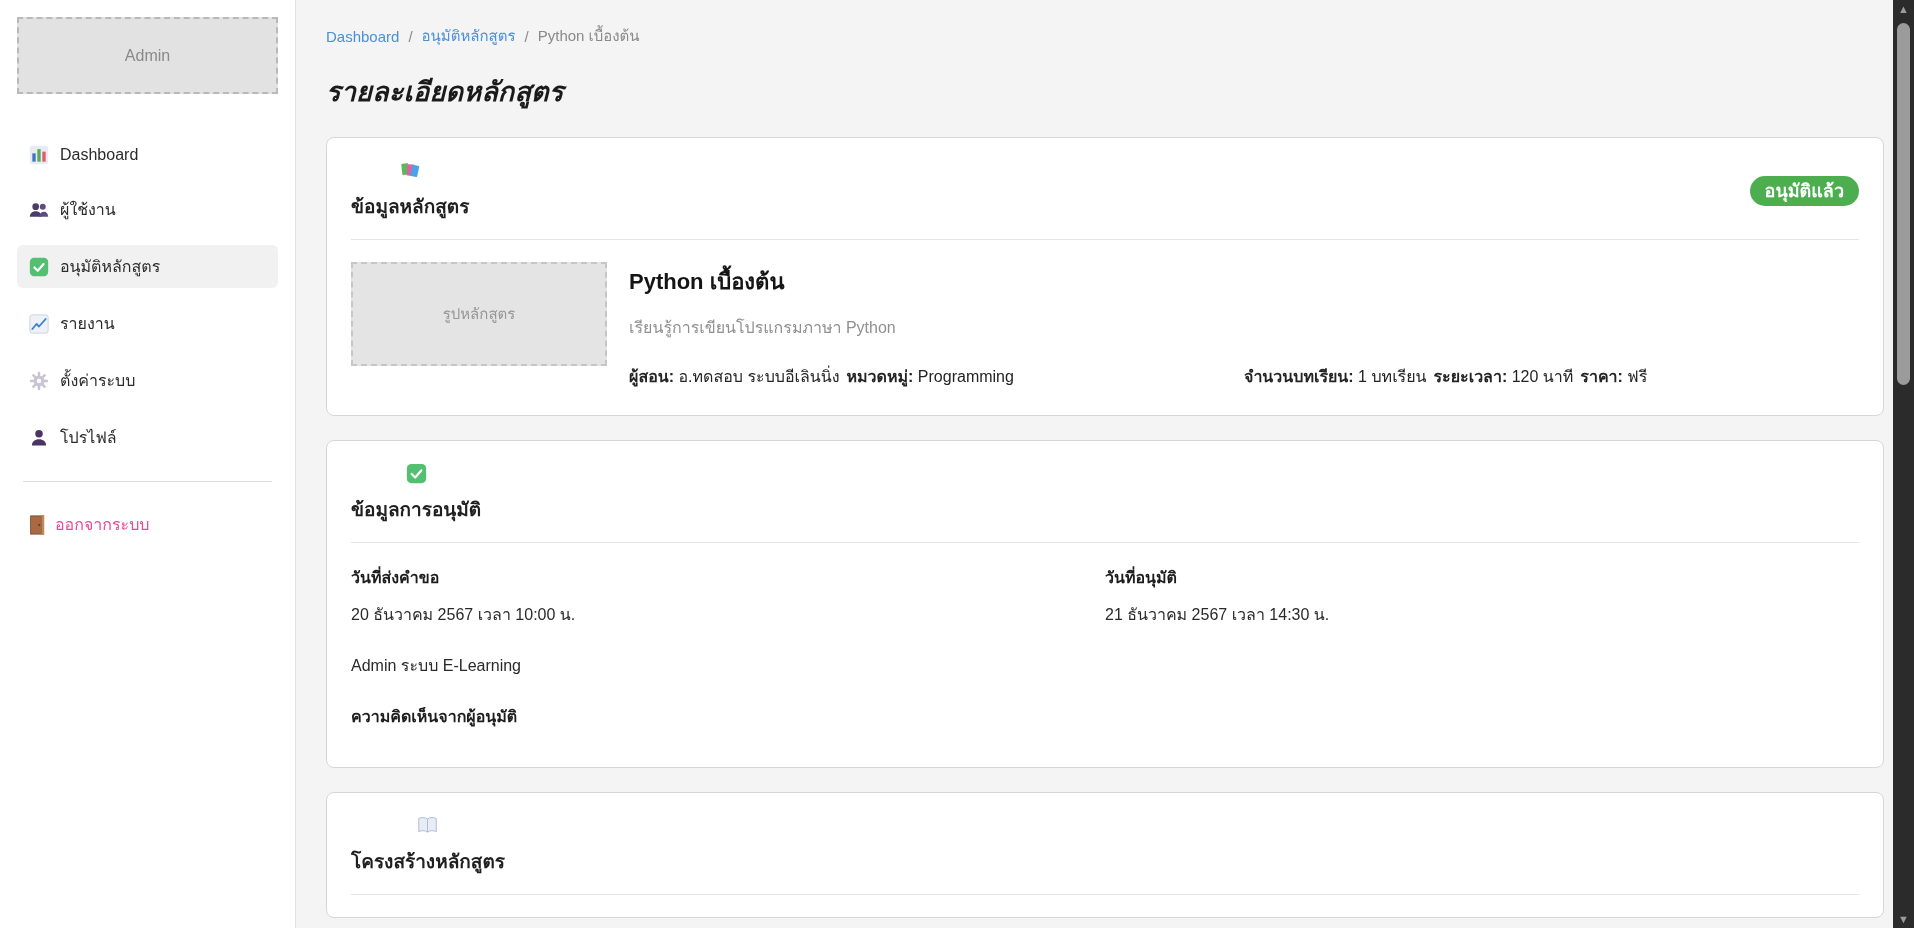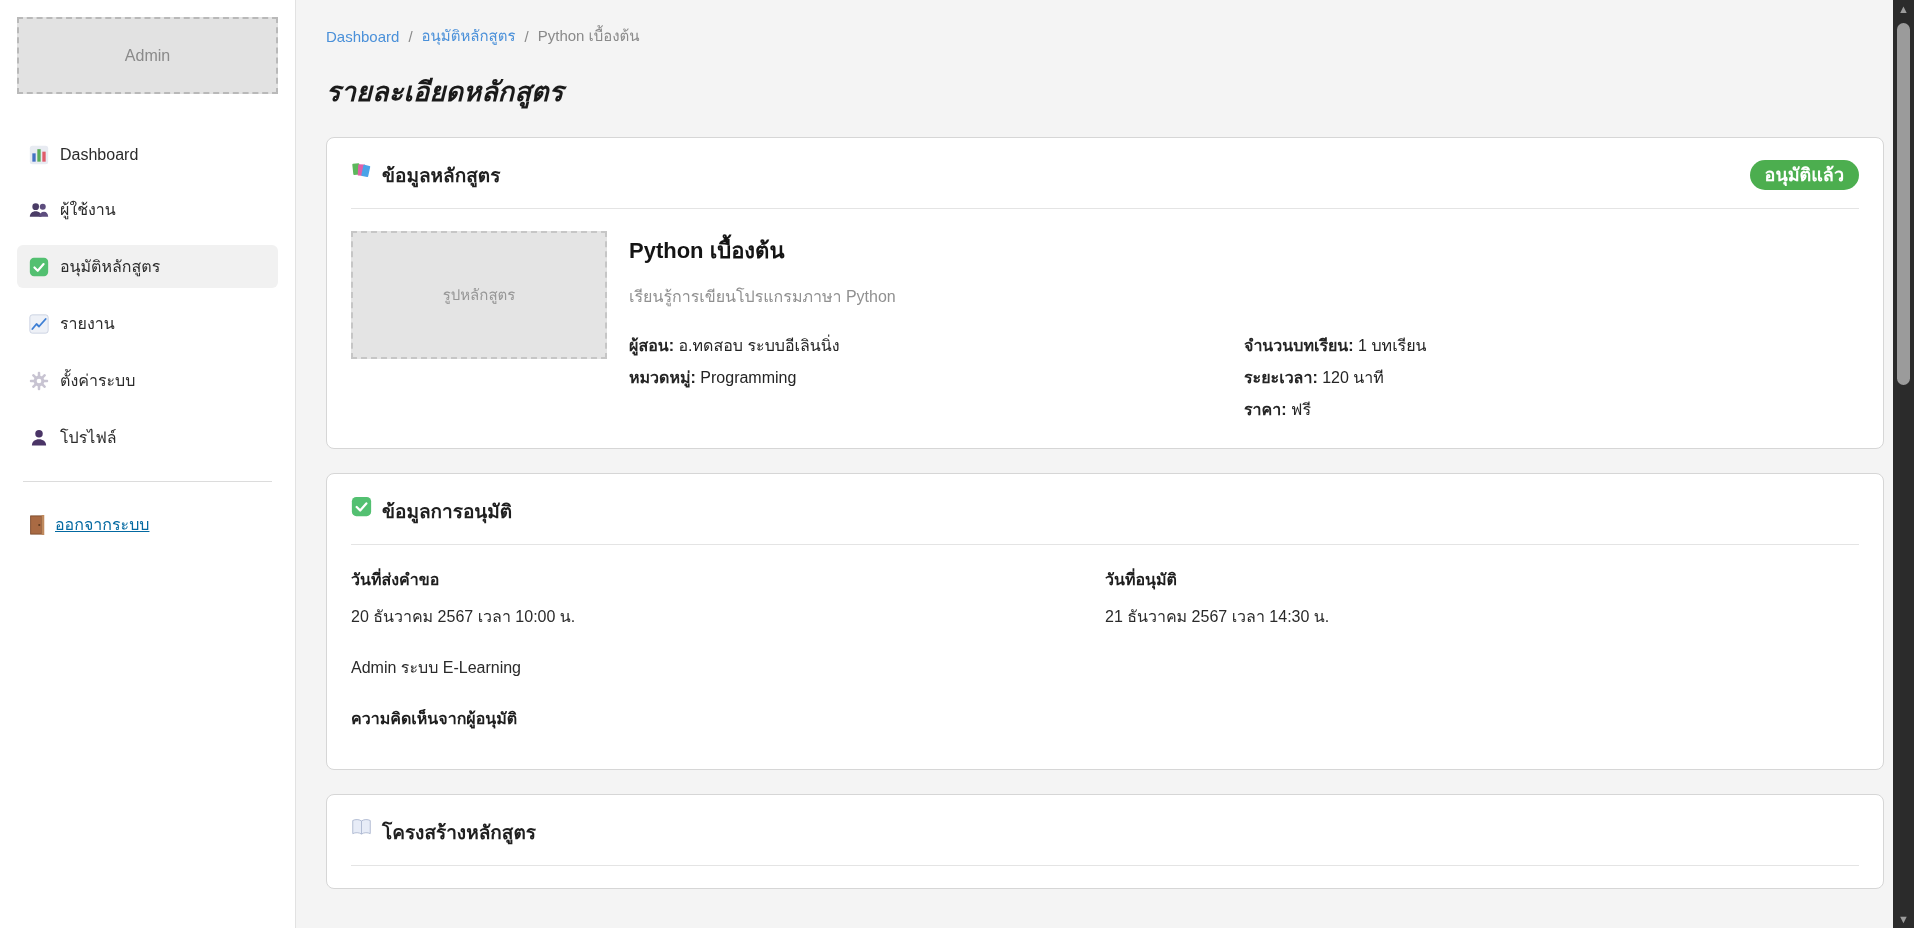--- a/index.html
+++ b/index.html
@@ -22,56 +22,56 @@
   .nav { margin-top:42px; display:flex; flex-direction:column; gap:14px; }
   .nav-item {
     display:flex; align-items:center; gap:11px; padding:9px 12px;
     font-size:16px; color:#2b2b2b; border-radius:6px; cursor:pointer;
   }
   .nav-item.active { background:#f1f1f1; }
   .nav-item .ico { width:20px; height:20px; flex:0 0 20px; }
   .side-divider { border:none; border-top:1px solid #dcdcdc; margin:22px 6px 26px 6px; }
   .logout {
     display:flex; align-items:center; gap:10px; padding:4px 12px;
-    color:#0369a1; font-size:16px; text-decoration:underline; cursor:pointer;
+    color:#ec4899; font-size:16px; cursor:pointer;
   }
 
   
   .main { flex:1; padding:24px 30px 0 30px; overflow:hidden; }
   .breadcrumb { font-size:15px; color:#8a8a8a; display:flex; gap:9px; align-items:center; }
   .breadcrumb a { color:#4a90d9; text-decoration:none; cursor:pointer; }
   .page-title { font-size:27px; font-weight:bold; color:#1a1a1a; margin-top:22px; letter-spacing:.2px;font-style:italic; }
 
   .card {
     background:#fff; border:1px solid #d6d6d6; border-radius:8px;
     margin-top:24px; padding:22px 24px 26px 24px;
   }
   .card-head { display:flex; align-items:center; justify-content:space-between; }
-  .card-head .left { display:flex; align-items:flex-start; gap:10px; }
+  .card-head .left { display:flex; align-items:center; gap:10px;flex-direction:column; }
   .card-title { font-size:19px; font-weight:bold; color:#1f1f1f; }
   .card-head .ico { width:21px; height:21px; }
   .card-divider { border:none; border-top:1px solid #e4e4e4; margin:18px 0 22px 0; }
 
   .badge {
     background:#4cae4f; color:#fff; font-size:18px; font-weight:bold;
     padding:6px 15px; border-radius:15px; line-height:1;
   }
 
   
   .course-body { display:flex; gap:22px; }
   .img-ph {
-    width:256px; min-width:256px; height:128px; background:#e4e4e4;
+    width:256px; min-width:256px; height:104px; background:#e4e4e4;
     border:2px dashed #c6c6c6; display:flex; align-items:center; justify-content:center;
     color:#979797; font-size:15px;
   }
   .course-info { flex:1; padding-top:2px; }
   .course-name { font-size:22px; font-weight:bold; color:#141414; }
   .course-desc { font-size:16px; color:#909090; margin-top:16px; }
   .detail-cols { display:flex; margin-top:24px; }
-  .detail-col { flex:1; display:flex; flex-direction:column; gap:7px; }
+  .detail-col { flex:1; display:flex; flex-direction:row; gap:7px; }
   .detail-row { font-size:16px; color:#242424; }
   .detail-row b { font-weight:bold; }
 
   
   .appr-grid { display:flex; }
   .appr-grid > div { flex:1; }
   .f-label { font-size:16px; font-weight:bold; color:#1d1d1d; margin-bottom:12px; }
   .f-value { font-size:16px; color:#2a2a2a; }
   .appr-section { margin-top:26px; }
 

